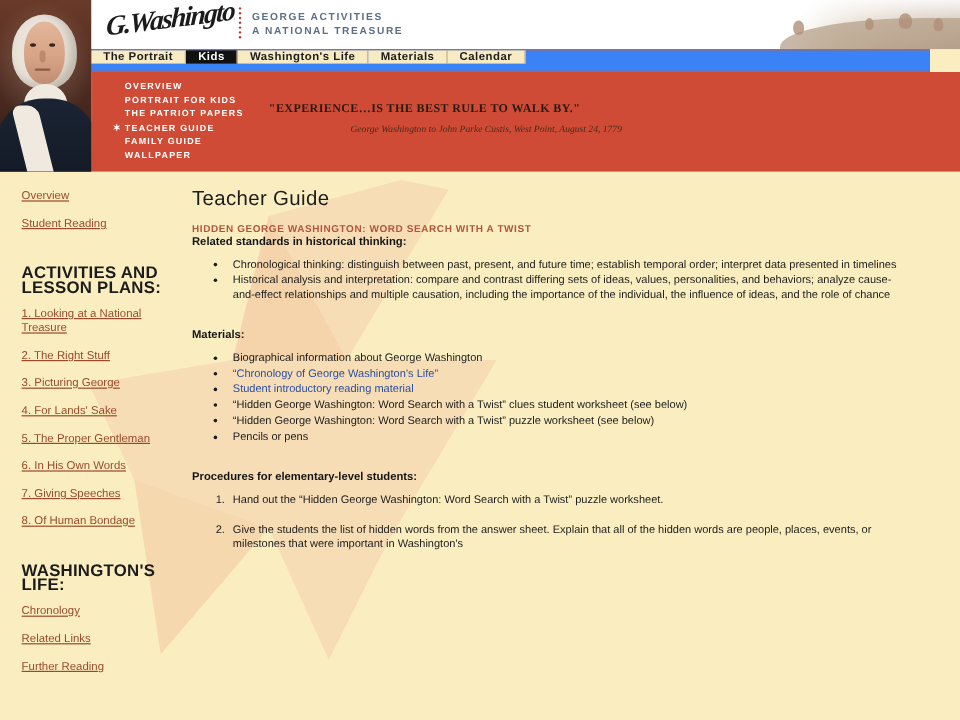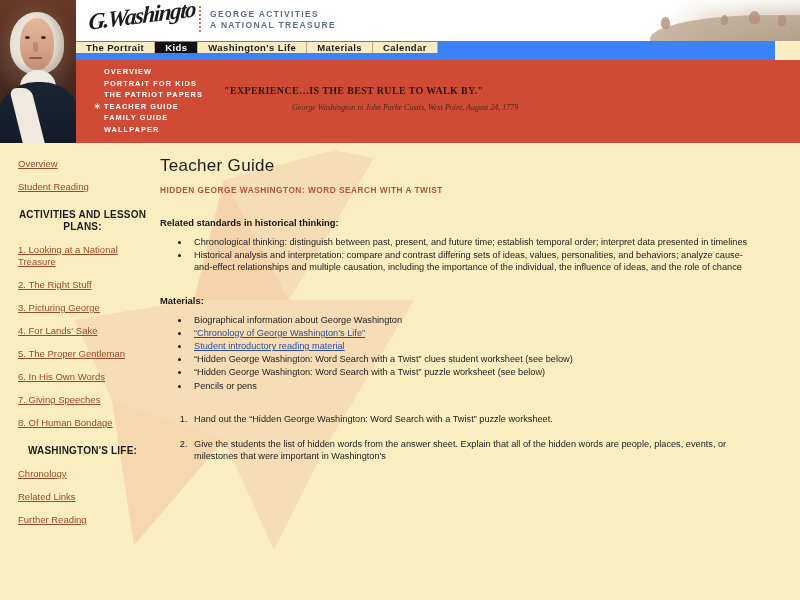--- a/index.html
+++ b/index.html
@@ -280,27 +280,26 @@
     color: #9a4a2a;
     font-size: 9.5px;
     line-height: 12px;
     text-decoration: underline;
     margin-bottom: 11px;
     cursor: pointer;
     white-space: normal;
   }
   .sb-head {
     color: #1c1c1c;
-    font-size: 10px;
+    font-size: 14px;
     font-weight: 700;
     line-height: 12px;
     letter-spacing: .2px;
-    margin-top: 16px;
+    margin-top: 28px;
     margin-bottom: 11px;
-    text-align: center;
   }
   .sb-current {
     color: #111111;
     font-size: 9.5px;
     font-weight: 700;
     line-height: 12px;
     margin-bottom: 11px;
   }
 
   
@@ -318,21 +317,20 @@
     font-size: 17px;
     font-weight: 400;
     color: #1c1c1c;
     letter-spacing: .3px;
   }
   .subtitle {
     color: #b1543a;
     font-size: 8.3px;
     font-weight: 700;
     letter-spacing: .5px;
-    margin-bottom: 22px;
   }
   .sec-head {
     color: #141414;
     font-size: 9.4px;
     font-weight: 700;
     margin: 0 0 8px 0;
   }
   .sec-block { margin-bottom: 21px; }
   ul.b, ol.b {
     margin: 0 0 0 0;
@@ -342,21 +340,20 @@
     color: #1c1c1c;
     font-size: 9.2px;
     line-height: 12.2px;
     margin-bottom: 1px;
     padding-left: 4px;
   }
   ol.b li { margin-bottom: 13px; }
   ul.b li::marker { font-size: 9px; }
   .ilink {
     color: #2b4f9e;
-    text-decoration: underline;
     cursor: pointer;
   }
 </style>
 </head>
 <body>
 
 <div id="page">
 
   <div class="header-band">
     <div class="header-landscape">
@@ -485,20 +482,21 @@
         <li><span>Biographical information about George Washington</span></li>
         <li><a class="ilink">“Chronology of George Washington’s Life”</a></li>
         <li><a class="ilink">Student introductory reading material</a></li>
         <li><span>“Hidden George Washington: Word Search with a Twist” clues student worksheet (see below)</span></li>
         <li><span>“Hidden George Washington: Word Search with a Twist” puzzle worksheet (see below)</span></li>
         <li><span>Pencils or pens</span></li>
       </ul>
     </div>
 
     <div class="sec-block">
+      <div class="sec-head">Procedures for elementary-level students:</div>
       <ol class="b">
         <li>Hand out the “Hidden George Washington: Word Search with a Twist” puzzle worksheet.</li>
         <li>Give the students the list of hidden words from the answer sheet. Explain that all of the hidden words are people, places, events, or milestones that were important in Washington's</li>
       </ol>
     </div>
   </div>
 
 </div>
 
 </body></html>

